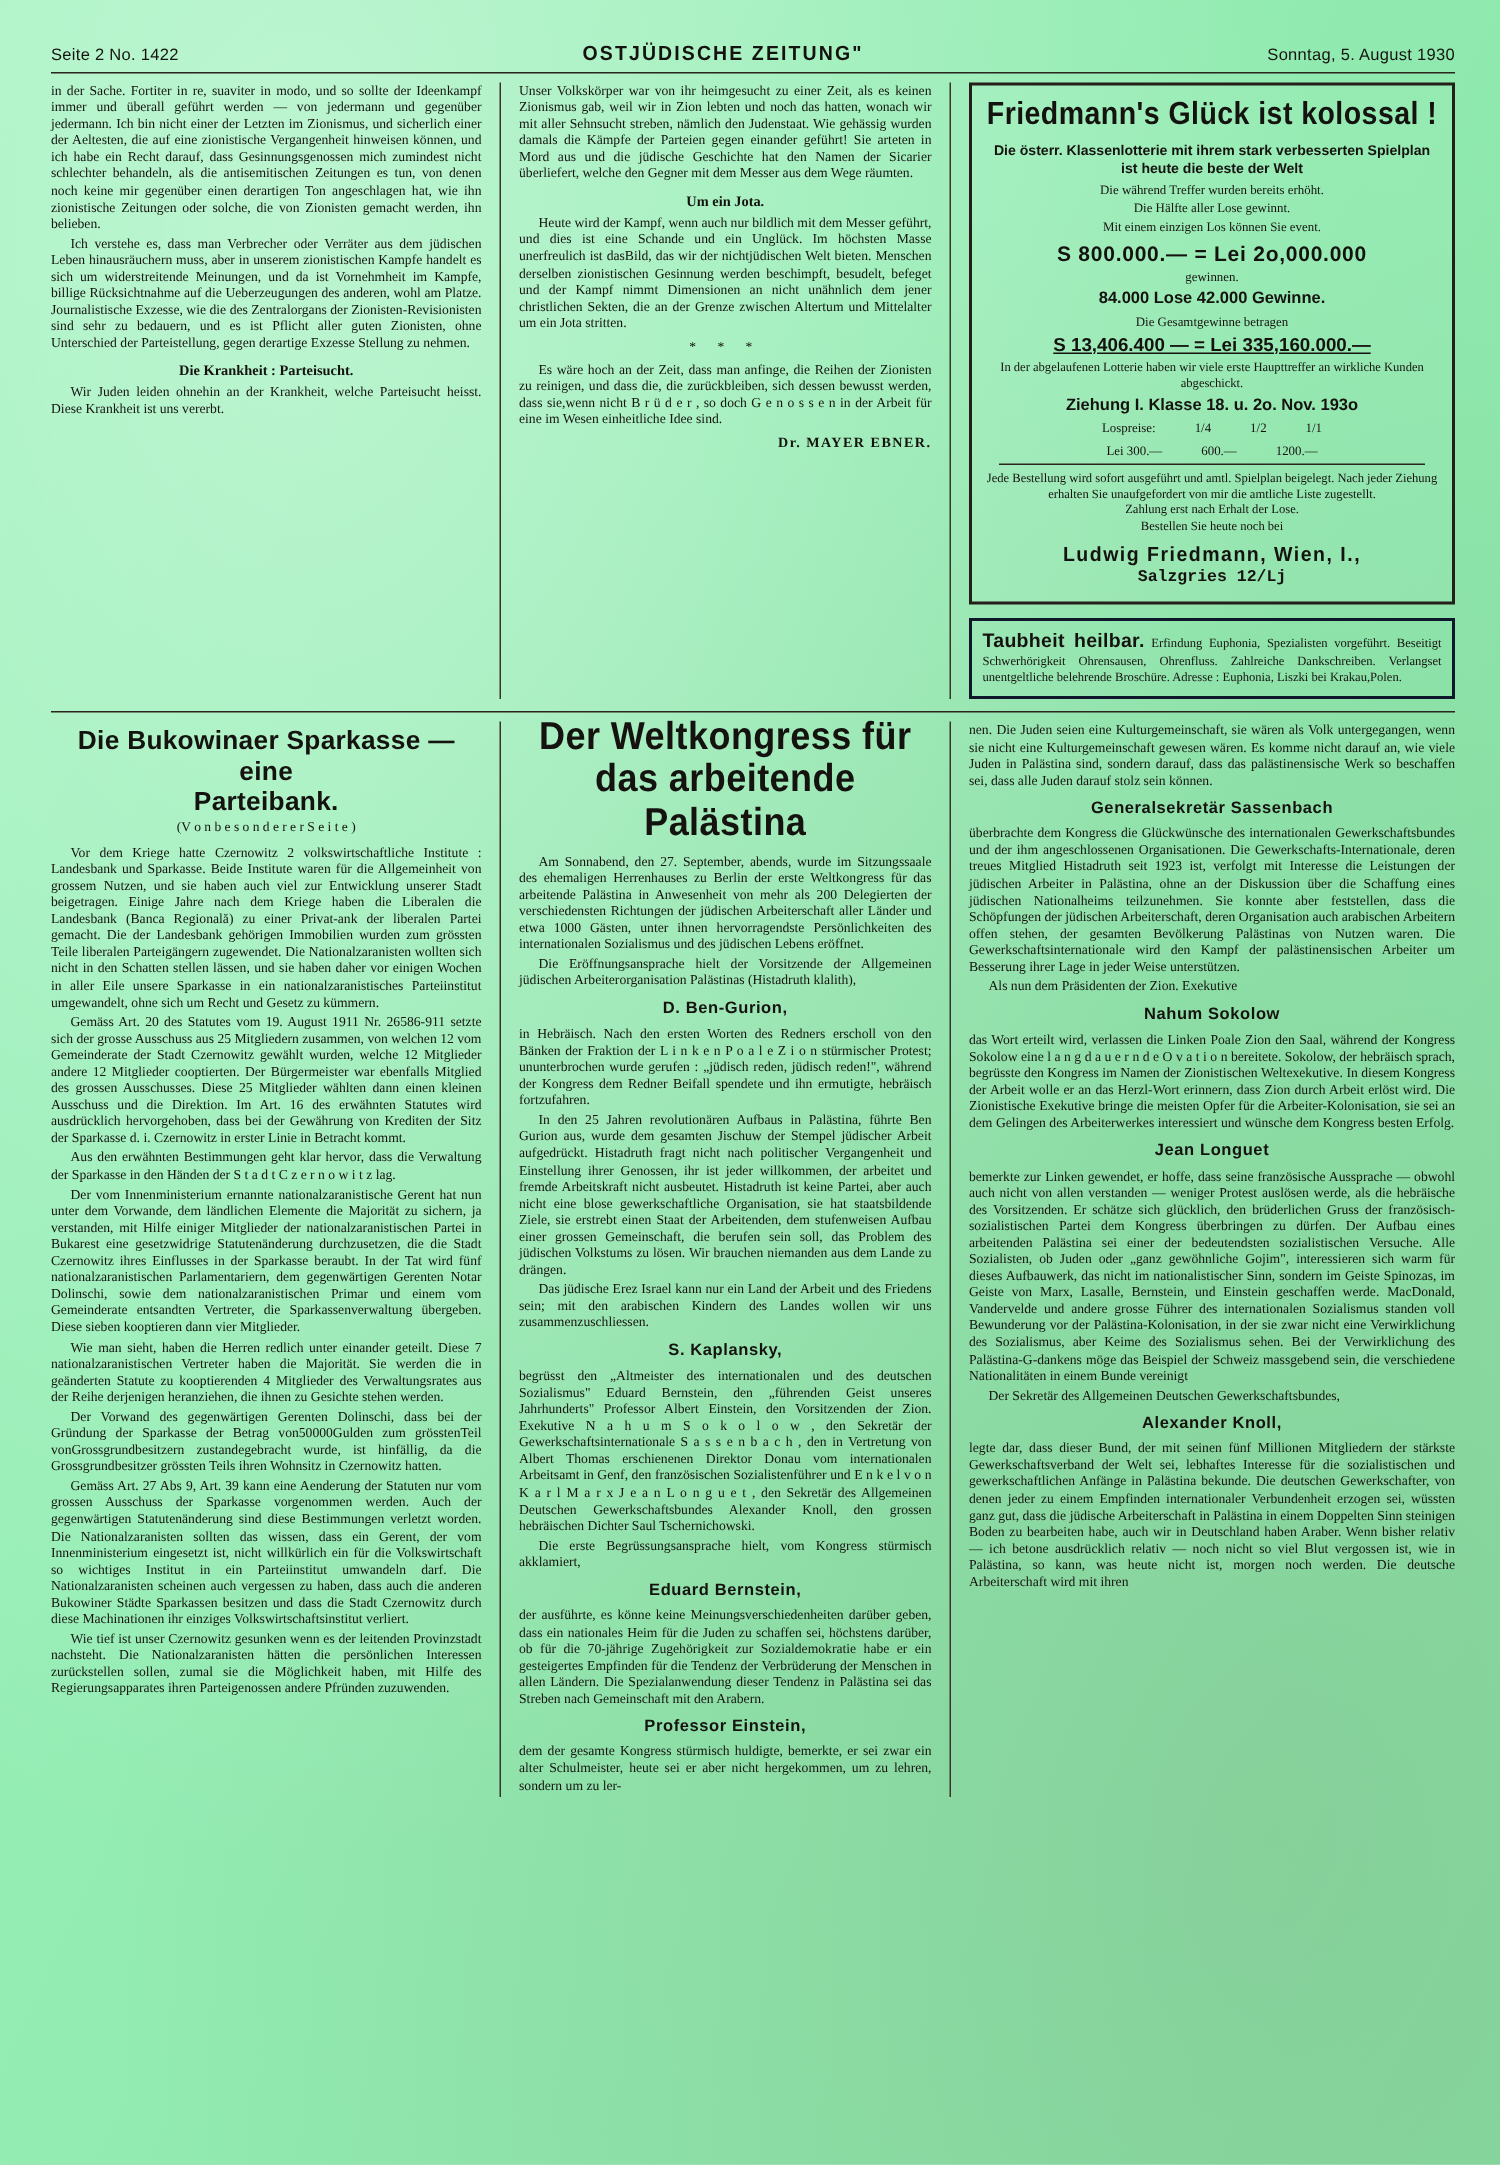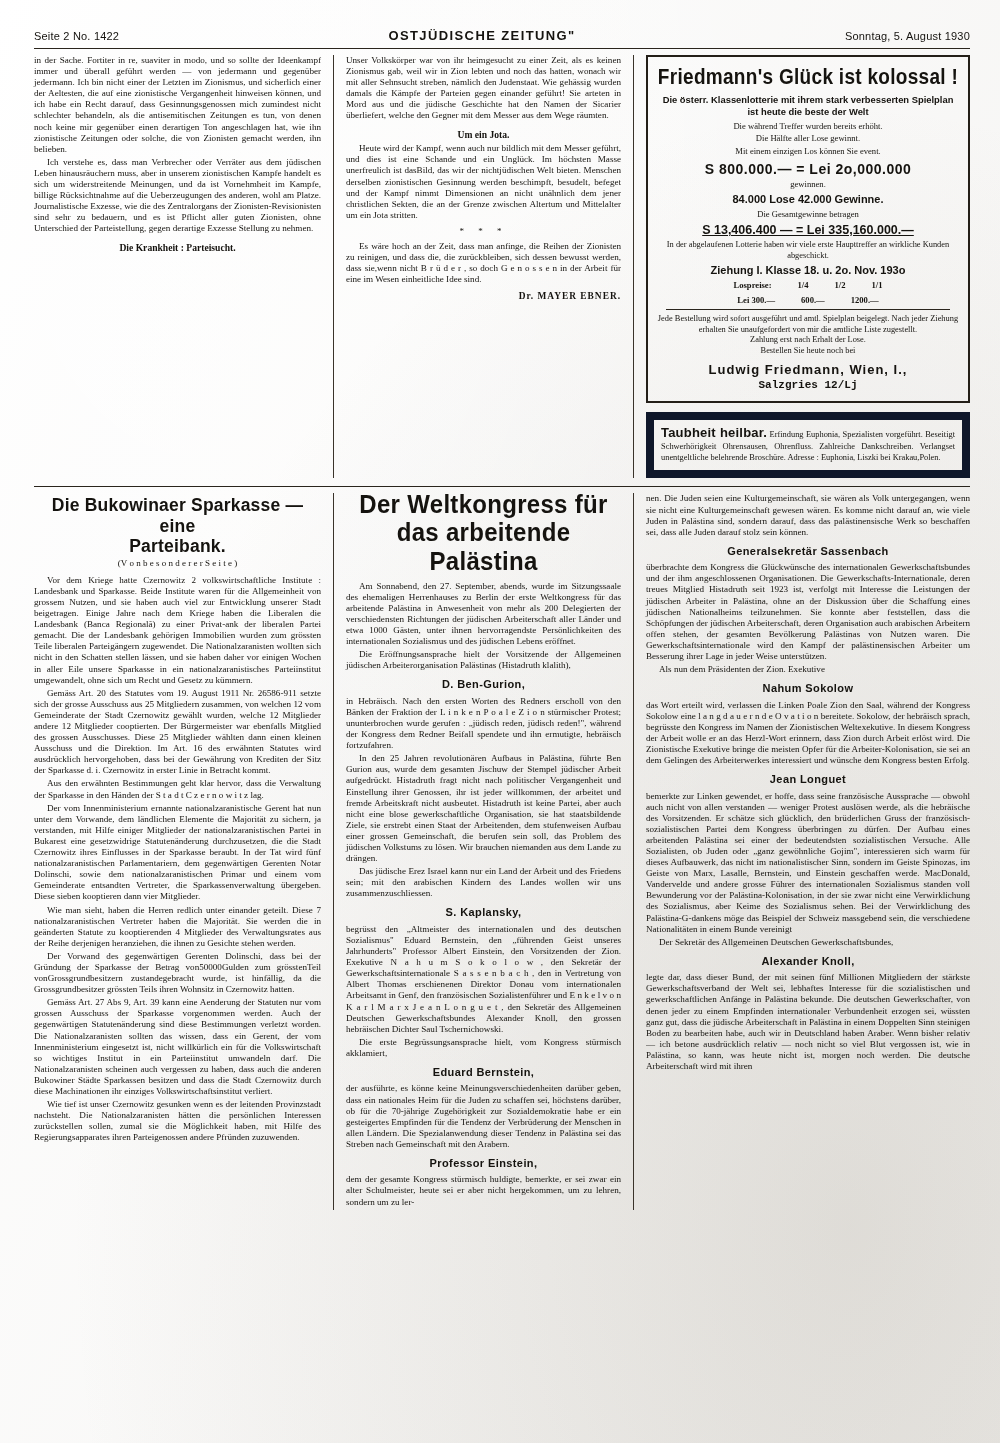--- a/index.html
+++ b/index.html
@@ -6,21 +6,21 @@
   body{
     width:1000px;height:1443px;
     background:#cfcabb;
     font-family:"Liberation Serif", serif;
     color:#15130f;
     overflow:hidden;
   }
   .page{
     position:relative;
     width:1000px;height:1443px;
-    background:#ffffff;
+    background:#86efac;
     box-sizing:border-box;
     padding:28px 30px 10px 34px;
   }
   
   .page:before{
     content:"";position:absolute;inset:0;
     background:
       radial-gradient(ellipse at 20% 10%, rgba(255,255,255,0.35), rgba(255,255,255,0) 60%),
       radial-gradient(ellipse at 85% 85%, rgba(120,110,90,0.18), rgba(255,255,255,0) 65%),
       linear-gradient(115deg, rgba(255,255,255,0.18), rgba(140,130,110,0.10));
@@ -87,33 +87,33 @@
   .adbox .ad-small{font-size:8.6px;line-height:1.25;margin-bottom:2px;}
   .adbox .ad-big{
     font-family:"Liberation Sans",sans-serif;font-weight:bold;
     font-size:14px;letter-spacing:.5px;margin:4px 0 1px;
   }
   .adbox .ad-mid{font-family:"Liberation Sans",sans-serif;font-weight:bold;font-size:11px;margin:3px 0;}
   .adbox .ad-note{font-size:8.4px;line-height:1.25;}
   .adbox .ad-sum{font-family:"Liberation Sans",sans-serif;font-weight:bold;font-size:12.5px;margin:3px 0 2px;text-decoration:underline;}
   .lose-table{
     display:flex;justify-content:center;gap:26px;
-    font-size:8.6px;margin:2px 0 4px 0;font-weight:bold;
+    font-size:8.6px;margin:2px 0 4px 0;
   }
   .lose-table .lbl{font-size:8.6px;}
   .adbox .ad-foot{
     font-family:"Liberation Sans",sans-serif;font-weight:bold;
     font-size:13px;letter-spacing:1px;margin-top:6px;
     transform:scaleY(1.05);
   }
   .adbox .ad-foot2{font-family:Liberation Mono, monospace;font-weight:bold;font-size:11px;margin-top:1px;}
   .adbox hr{border:0;border-top:1px solid #2a251d;margin:4px 10px;}
 
   .adbox2{
-    border:8px solid #0f172a;margin-top:9px;padding:5px 7px 7px;
+    border:2px solid #0f172a;margin-top:9px;padding:5px 7px 7px;
     font-size:8.4px;line-height:1.3;text-align:justify;
   }
   .adbox2 .t{
     font-family:"Liberation Sans",sans-serif;font-weight:bold;font-size:13px;
     display:inline;letter-spacing:.2px;
   }
 
   
   .deck-rule{border-bottom:1.2px solid #2a251d;margin:8px 0 6px;}
   .headline-a{
@@ -147,20 +147,21 @@
     <div class="right">Sonntag, 5. August 1930</div>
   </div>
   <div class="rule"></div>
 
   <div class="cols topsec">
 
     <div class="col c1">
       <p class="noind">in der Sache. Fortiter in re, suaviter in modo, und so sollte der Ideenkampf immer und überall geführt werden — von jedermann und gegenüber jedermann. Ich bin nicht einer der Letzten im Zionismus, und sicherlich einer der Aeltesten, die auf eine zionistische Vergangenheit hinweisen können, und ich habe ein Recht darauf, dass Gesinnungsgenossen mich zumindest nicht schlechter behandeln, als die antisemitischen Zeitungen es tun, von denen noch keine mir gegenüber einen derartigen Ton angeschlagen hat, wie ihn zionistische Zeitungen oder solche, die von Zionisten gemacht werden, ihn belieben.</p>
       <p>Ich verstehe es, dass man Verbrecher oder Verräter aus dem jüdischen Leben hinausräuchern muss, aber in unserem zionistischen Kampfe handelt es sich um widerstreitende Meinungen, und da ist Vornehmheit im Kampfe, billige Rücksichtnahme auf die Ueberzeugungen des anderen, wohl am Platze. Journalistische Exzesse, wie die des Zentralorgans der Zionisten-Revisionisten sind sehr zu bedauern, und es ist Pflicht aller guten Zionisten, ohne Unterschied der Parteistellung, gegen derartige Exzesse Stellung zu nehmen.</p>
       <div class="subhead">Die Krankheit : Parteisucht.</div>
+      <p>Wir Juden leiden ohnehin an der Krankheit, welche Parteisucht heisst. Diese Krankheit ist uns vererbt.</p>
     </div>
 
     <div class="col c2">
       <p class="noind">Unser Volkskörper war von ihr heimgesucht zu einer Zeit, als es keinen Zionismus gab, weil wir in Zion lebten und noch das hatten, wonach wir mit aller Sehnsucht streben, nämlich den Judenstaat. Wie gehässig wurden damals die Kämpfe der Parteien gegen einander geführt! Sie arteten in Mord aus und die jüdische Geschichte hat den Namen der Sicarier überliefert, welche den Gegner mit dem Messer aus dem Wege räumten.</p>
       <div class="subhead">Um ein Jota.</div>
       <p>Heute wird der Kampf, wenn auch nur bildlich mit dem Messer geführt, und dies ist eine Schande und ein Unglück. Im höchsten Masse unerfreulich ist dasBild, das wir der nichtjüdischen Welt bieten. Menschen derselben zionistischen Gesinnung werden beschimpft, besudelt, befeget und der Kampf nimmt Dimensionen an nicht unähnlich dem jener christlichen Sekten, die an der Grenze zwischen Altertum und Mittelalter um ein Jota stritten.</p>
       <div class="stars">* * *</div>
       <p>Es wäre hoch an der Zeit, dass man anfinge, die Reihen der Zionisten zu reinigen, und dass die, die zurückbleiben, sich dessen bewusst werden, dass sie,wenn nicht B r ü d e r , so doch G e n o s s e n in der Arbeit für eine im Wesen einheitliche Idee sind.</p>
       <div class="sig">Dr. MAYER EBNER.</div>
     </div>

